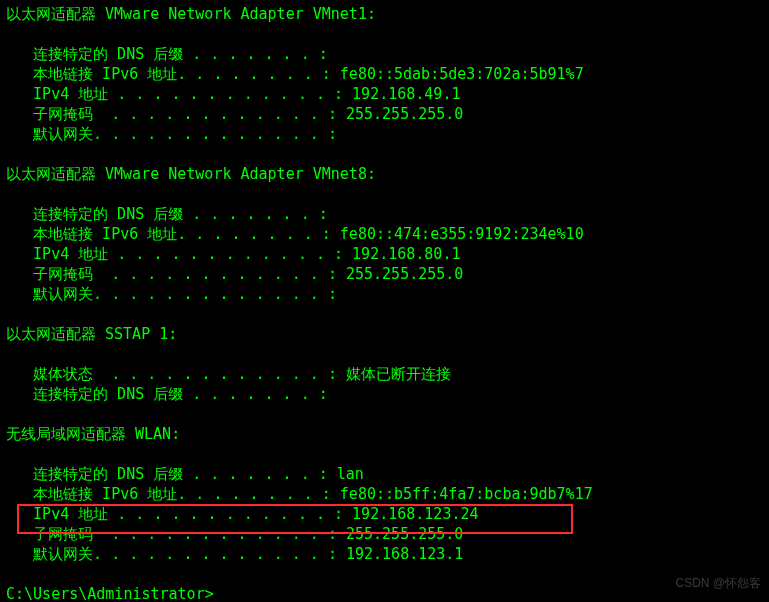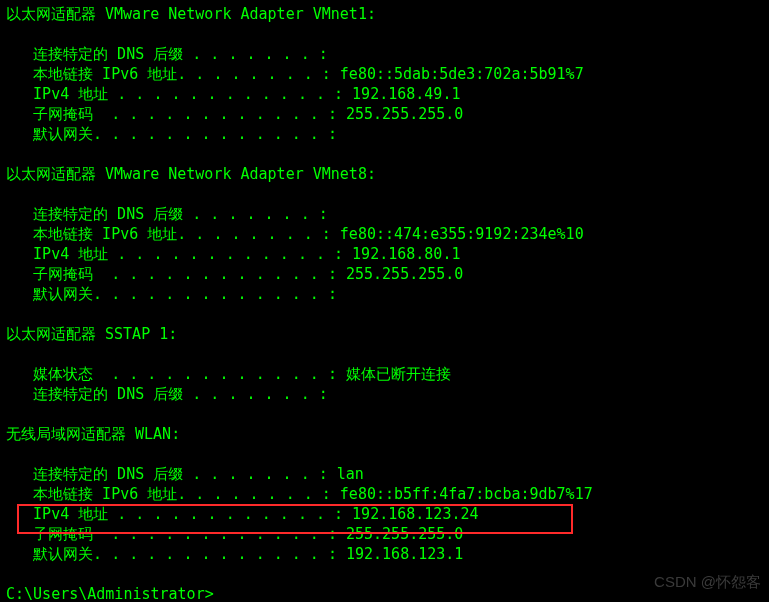--- a/index.html
+++ b/index.html
@@ -24,21 +24,21 @@
     border: 2px solid #ff2a2a;
     box-sizing: border-box;
     pointer-events: none;
   }
   .watermark {
     position: absolute;
     right: 8px;
     bottom: 10px;
     color: #6a6a6a;
     font-family: sans-serif;
-    font-size: 15px;
+    font-size: 12px;
     opacity: 0.55;
     pointer-events: none;
   }
 </style>
 </head>
 <body>
 
 <pre class="terminal" id="terminal">以太网适配器 VMware Network Adapter VMnet1:
 
    连接特定的 DNS 后缀 . . . . . . . : 

